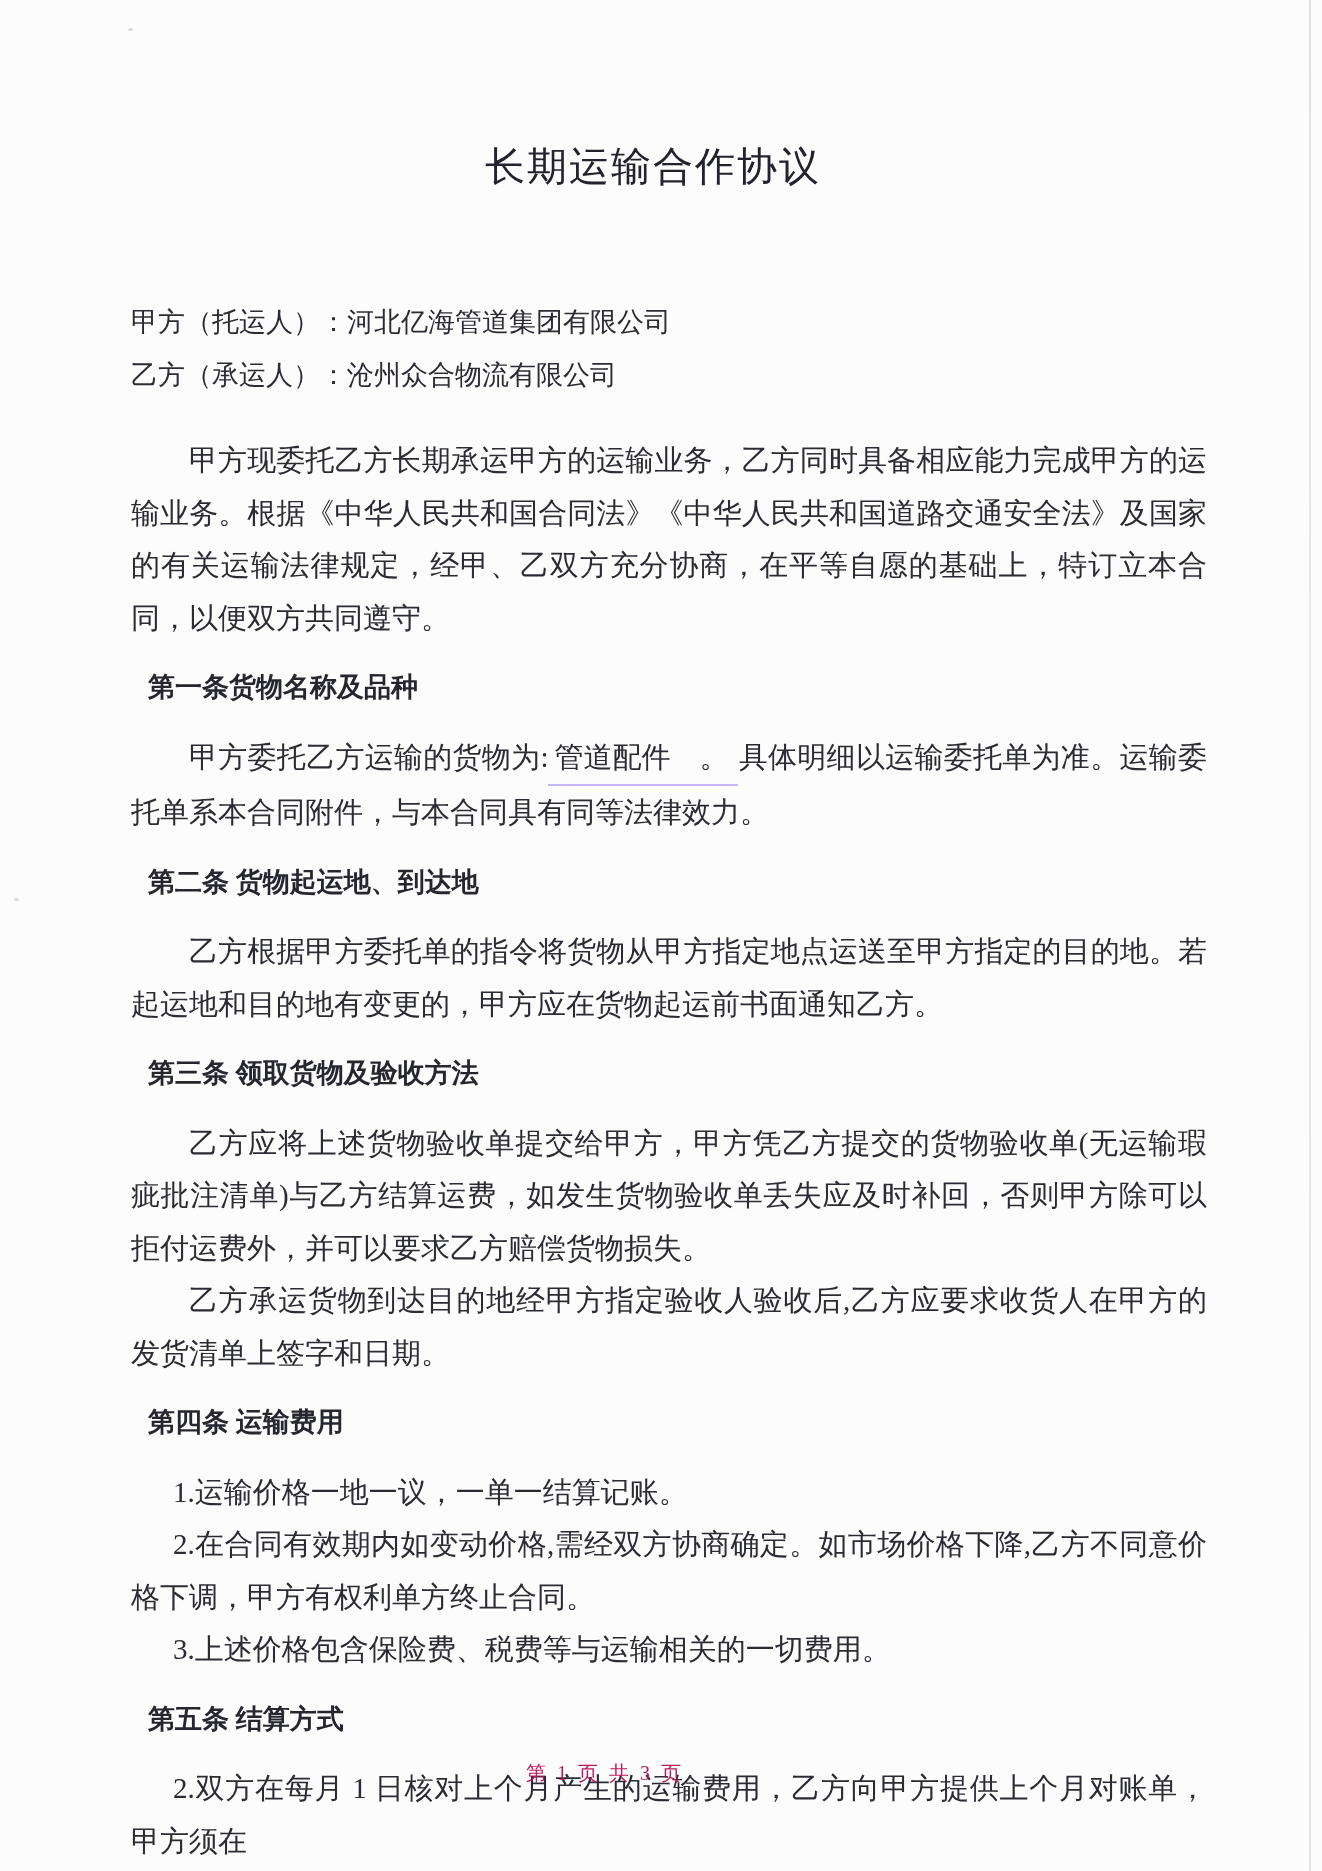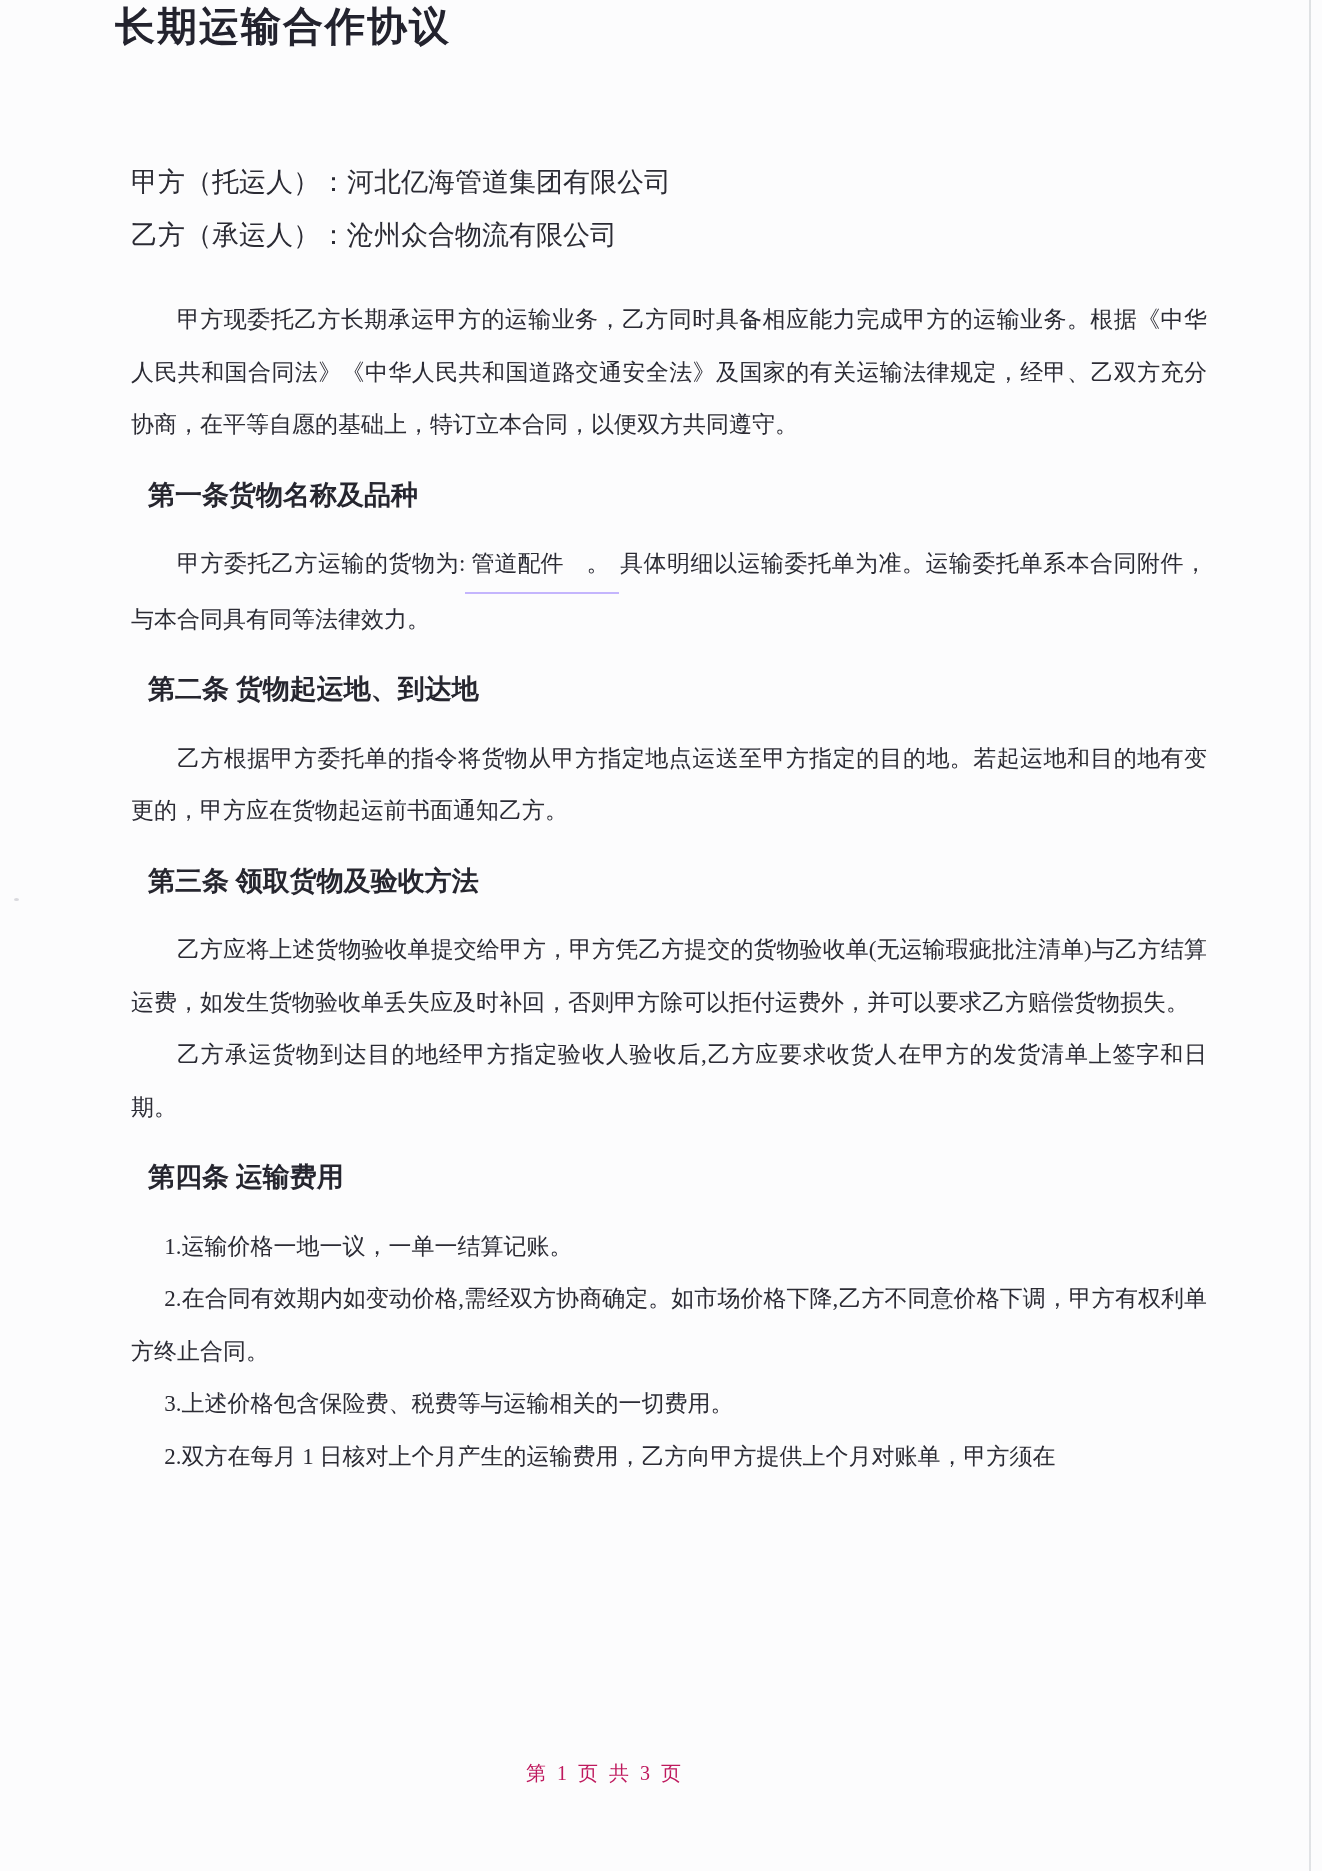--- a/index.html
+++ b/index.html
@@ -34,36 +34,38 @@
     background: #d9d9de;
     border-radius: 50%;
   }
   .content {
     position: absolute;
     left: 131px;
     top: 0;
     width: 1076px;
   }
   .title {
+    margin-top: 140px;
     font-size: 40px;
-    font-weight: bold;
+    font-weight: normal;
     line-height: 54px;
+    text-align: center;
     color: #23232e;
     letter-spacing: 2px;
     transform: translateX(-16px);
   }
   .party-line {
     font-size: 27px;
     line-height: 52.5px;
   }
   .party-a { margin-top: 102px; }
   .party-b { margin-top: 0; }
   p {
     margin: 0;
-    font-size: 23px;
+    font-size: 29px;
     line-height: 52.5px;
     text-align: justify;
     word-break: break-all;
   }
   .preamble { margin-top: 33px; text-indent: 2em; }
   .indent2 { text-indent: 2em; }
   .indent-num { text-indent: 1.45em; }
   .clause-heading {
     margin: 17px;
     font-size: 27px;
@@ -114,18 +116,19 @@
 
     <p class="clause-heading">第三条 领取货物及验收方法</p>
     <p class="indent2">乙方应将上述货物验收单提交给甲方，甲方凭乙方提交的货物验收单(无运输瑕疵批注清单)与乙方结算运费，如发生货物验收单丢失应及时补回，否则甲方除可以拒付运费外，并可以要求乙方赔偿货物损失。</p>
     <p class="indent2">乙方承运货物到达目的地经甲方指定验收人验收后,乙方应要求收货人在甲方的发货清单上签字和日期。</p>
 
     <p class="clause-heading">第四条 运输费用</p>
     <p class="indent-num">1.运输价格一地一议，一单一结算记账。</p>
     <p class="indent-num">2.在合同有效期内如变动价格,需经双方协商确定。如市场价格下降,乙方不同意价格下调，甲方有权利单方终止合同。</p>
     <p class="indent-num">3.上述价格包含保险费、税费等与运输相关的一切费用。</p>
 
+    <p class="clause-heading">第五条 结算方式</p>
     <p class="indent-num">2.双方在每月 1 日核对上个月产生的运输费用，乙方向甲方提供上个月对账单，甲方须在</p>
 
   </div>
 
   <div class="footer">第 1 页 共 3 页</div>
 </div>
 
 </body></html>

